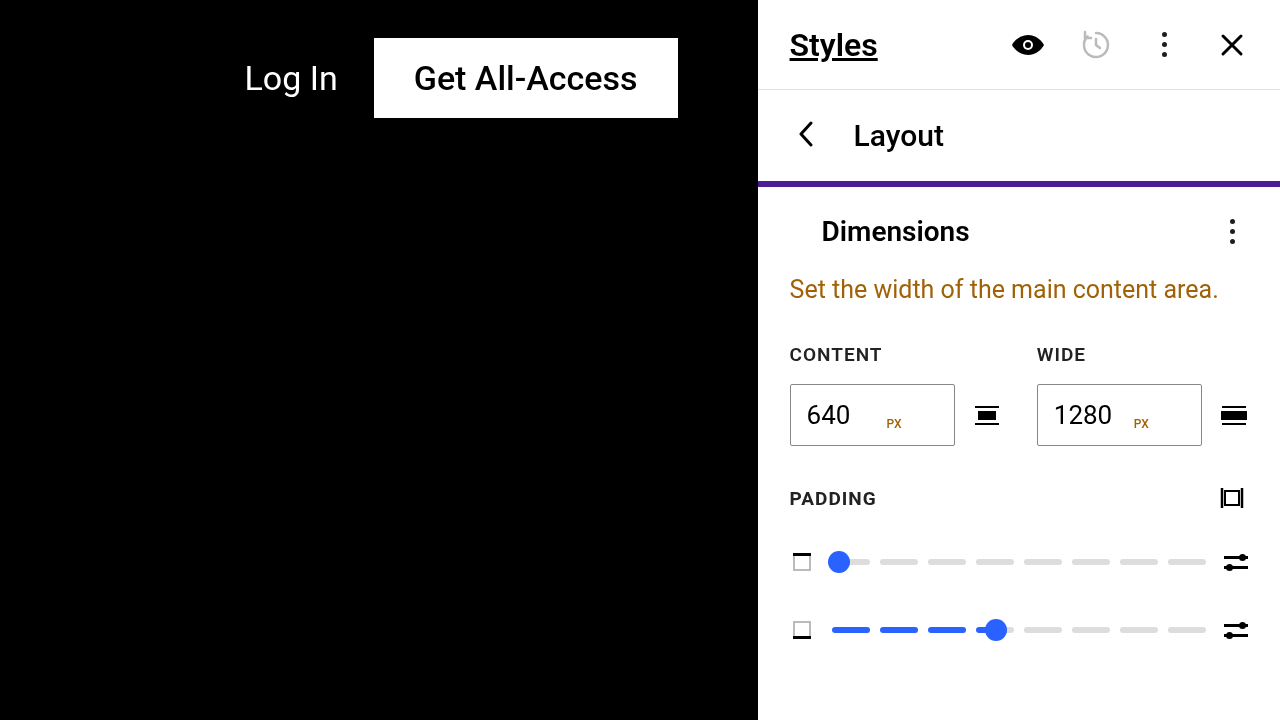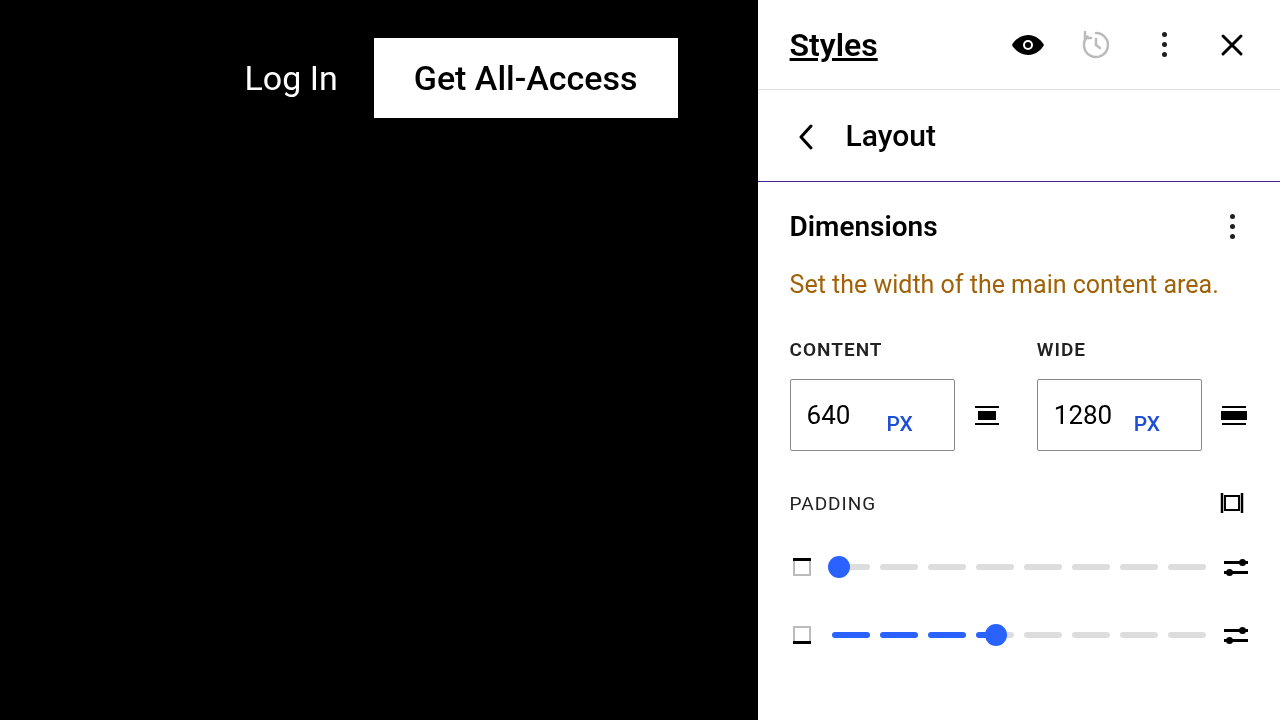--- a/index.html
+++ b/index.html
@@ -72,43 +72,44 @@
   height: 32px;
   display: flex;
   align-items: center;
   justify-content: center;
   background: none;
   border: none;
   cursor: pointer;
 }
 .breadcrumb {
   display: flex;
-  align-items: flex-end;
-  gap: 24px;
+  align-items: flex-start;
+  gap: 32px;
   padding: 28px 32px;
-  border-bottom: 1px solid #4c1d95;
+  border-bottom: 6px solid #4c1d95;
 }
 .breadcrumb-title {
   font-size: 30px;
   font-weight: 500;
   color: #000;
 }
 .content {
   padding: 28px 32px;
 }
 .section-header {
   display: flex;
   justify-content: space-between;
   align-items: center;
   margin-bottom: 24px;
 }
 .section-title {
   font-size: 28px;
   font-weight: 600;
   color: #000;
+  margin-left: 32px;
 }
 .section-desc {
   font-size: 25px;
   color: #a16207;
   margin-bottom: 36px;
   line-height: 1.4;
 }
 .fields-row {
   display: flex;
   gap: 36px;
@@ -139,22 +140,22 @@
   flex: 1;
 }
 .input-wrap input {
   border: none;
   outline: none;
   font-size: 26px;
   color: #000;
   width: 80px;
 }
 .input-unit {
-  font-size: 21px;
-  color: #1d4ed8;
+  font-size: 12px;
+  color: #a16207;
   font-weight: 500;
   margin-top: 18px;
 }
 .align-icon {
   width: 28px;
   height: 28px;
   display: flex;
   flex-direction: column;
   align-items: center;
   justify-content: center;
@@ -174,21 +175,21 @@
   width: 26px;
 }
 .padding-header {
   display: flex;
   justify-content: space-between;
   align-items: center;
   margin-bottom: 36px;
 }
 .padding-label {
   font-size: 19px;
-  font-weight: 400;
+  font-weight: 700;
   letter-spacing: 1px;
   color: #222;
 }
 .slider-row {
   display: flex;
   align-items: center;
   gap: 18px;
   margin-bottom: 44px;
 }
 .side-icon {

